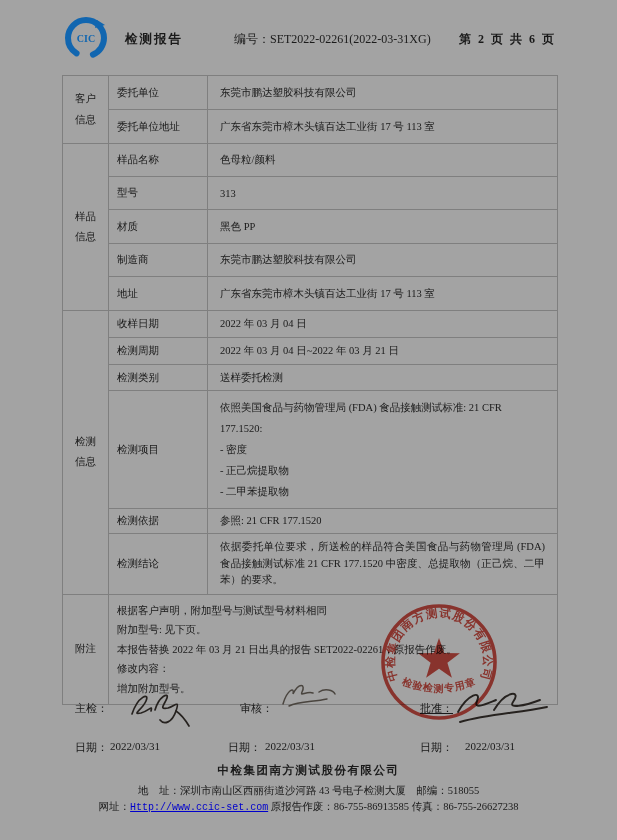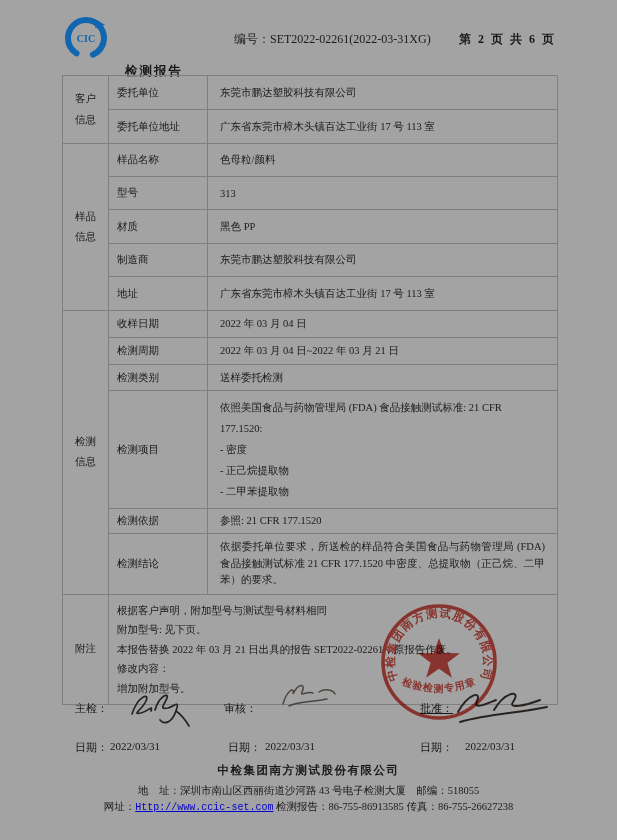--- a/index.html
+++ b/index.html
@@ -5,21 +5,21 @@
   * { margin:0; padding:0; box-sizing:border-box; }
   html,body { background:#888; }
   .page {
     position:relative; width:617px; height:840px; margin:0 auto;
     background:#a3a3a3; overflow:hidden;
     font-family:"Liberation Serif","DejaVu Serif",serif;
     color:#1a1a1a;
   }
   
   .hdr-logo { position:absolute; left:64px; top:16px; width:44px; height:44px; }
-  .hdr-title { position:absolute; left:125px; top:31px; font-size:12.5px; font-weight:bold; letter-spacing:2px;margin-top:32px; }
+  .hdr-title { position:absolute; left:125px; top:31px; font-size:12.5px; font-weight:bold; letter-spacing:2px; }
   .hdr-no { position:absolute; left:234px; top:31px; font-size:12px; font-weight:normal; }
   .hdr-page { position:absolute; left:459px; top:31px; font-size:12px; font-weight:bold; letter-spacing:2px; }
   
   table.rpt {
     position:absolute; left:62px; top:75px; width:495px;
     border-collapse:collapse; table-layout:fixed;
     font-size:10.5px;
   }
   table.rpt th, table.rpt td {
     border:1px solid #7f7f7f; font-weight:normal;
@@ -149,21 +149,21 @@
           <div>附加型号: 见下页。</div>
           <div>本报告替换 2022 年 03 月 21 日出具的报告 SET2022-02261，原报告作废。</div>
           <div>修改内容：</div>
           <div>增加附加型号。</div>
         </td>
       </tr>
     </tbody>
   </table>
 
   <div class="sig-label" style="left:75px; top:701px;">主检：</div>
-  <div class="sig-label" style="left:224px; top:701px;">审核：</div>
+  <div class="sig-label" style="left:240px; top:701px;">审核：</div>
   <div class="sig-label" style="left:420px; top:701px;text-decoration:underline;">批准：</div>
 
   <svg class="sig-svg" style="left:122px; top:684px;" width="78" height="48" viewBox="0 0 78 48" fill="none" stroke="#26221f" stroke-width="1.7" stroke-linecap="round">
     <path d="M10,30 C16,12 28,8 24,17 C20,26 9,31 19,29 C27,27 31,20 29,27"></path>
     <path d="M33,26 C37,12 47,8 45,14 C43,20 36,26 46,24 C53,22 58,15 54,27 C50,39 42,41 38,36"></path>
     <path d="M54,27 C60,31 64,37 67,42"></path>
   </svg>
   <svg class="sig-svg" style="left:275px; top:678px;" width="68" height="42" viewBox="0 0 68 42" fill="none" stroke="#4a453f" stroke-width="1.5" stroke-linecap="round">
     <path d="M8,26 C12,12 20,8 18,16 C24,4 31,6 27,14 C25,19 31,13 38,15"></path>
     <path d="M14,28 C24,23 38,24 52,21"></path>
@@ -192,15 +192,15 @@
     <text font-size="11.5" font-weight="bold" fill="#d0382c" letter-spacing="1.2" font-family="'Liberation Serif',serif">
       <textPath href="#ringArc" startOffset="50%" text-anchor="middle">中检集团南方测试股份有限公司</textPath>
     </text>
     <text font-size="10" font-weight="bold" fill="#d0382c" letter-spacing="1" font-family="'Liberation Serif',serif">
       <textPath href="#bannerArc" startOffset="50%" text-anchor="middle">检验检测专用章</textPath>
     </text>
   </svg>
 
   <div class="ft-company">中检集团南方测试股份有限公司</div>
   <div class="ft-line2"><span>地　址：</span><span>深圳市南山区西丽街道沙河路 43 号电子检测大厦</span><span>　邮编：</span><span>518055</span></div>
-  <div class="ft-line3"><span>网址：</span><a class="ft-url" href="#">Http://www.ccic-set.com</a><span> 检测报告：</span><span>86-755-86913585</span><span> 传真：</span><span>86-755-26627238</span></div>
+  <div class="ft-line3"><span>网址：</span><a class="ft-url" href="#">Http://www.ccic-set.com</a><span> 原报告作废：</span><span>86-755-86913585</span><span> 传真：</span><span>86-755-26627238</span></div>
 
 </div>
 
 </body></html>

